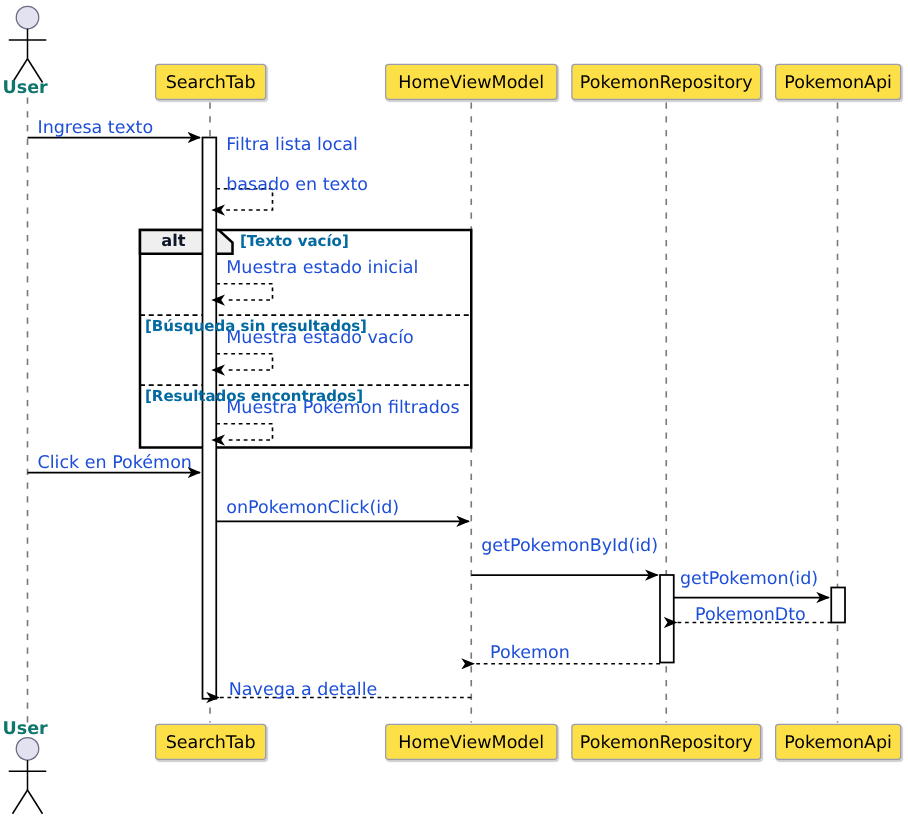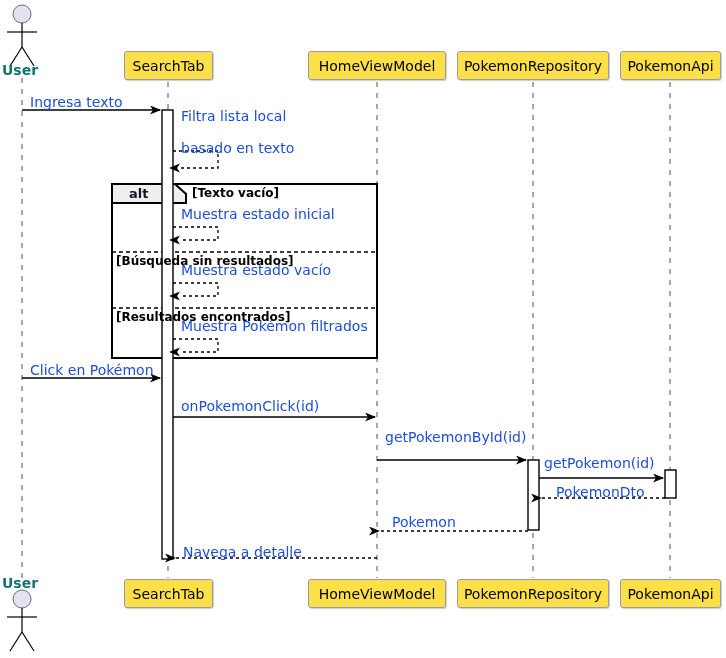--- a/index.html
+++ b/index.html
@@ -54,21 +54,21 @@
     position: absolute;
     font-size: 13px;
     font-weight: bold;
     color: #0f172a;
     white-space: nowrap;
   }
   .frame-guard {
     position: absolute;
     font-size: 12px;
     font-weight: bold;
-    color: #000000;
+    color: #0369a1;
     white-space: nowrap;
   }
 </style>
 </head>
 <body>
 
 <div id="diagram">
 
   <svg width="726" height="658">
     <defs>

